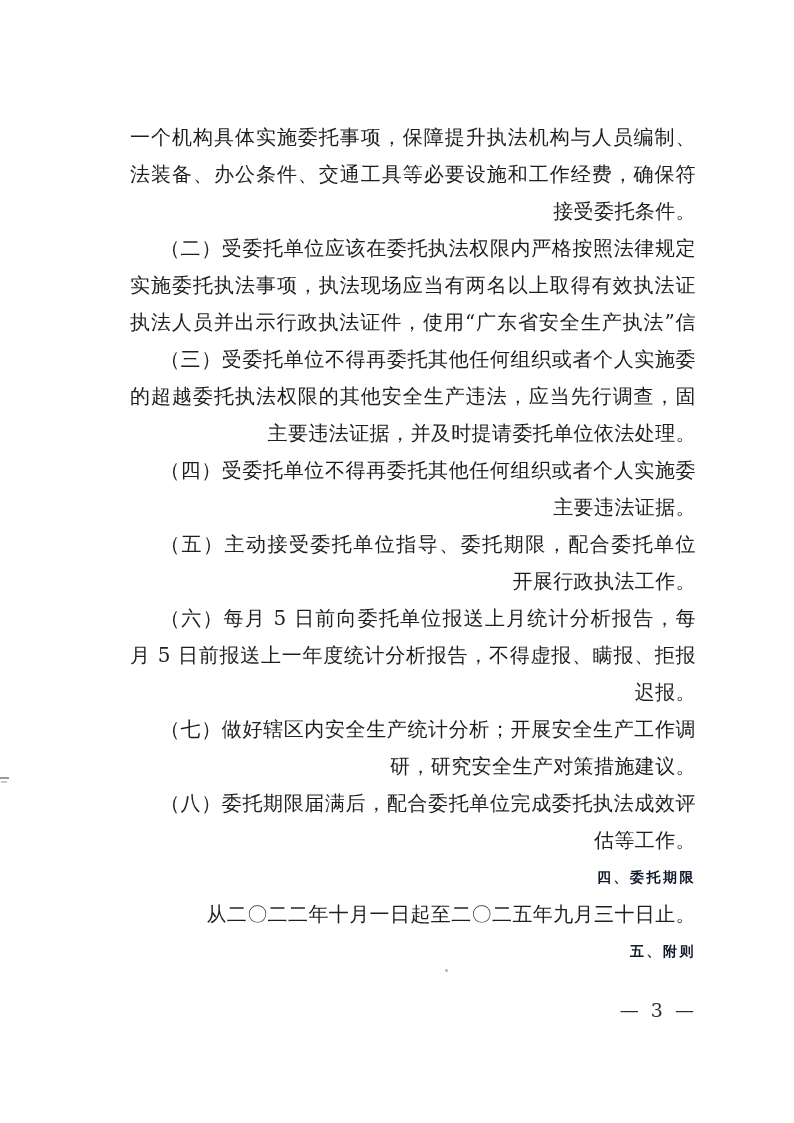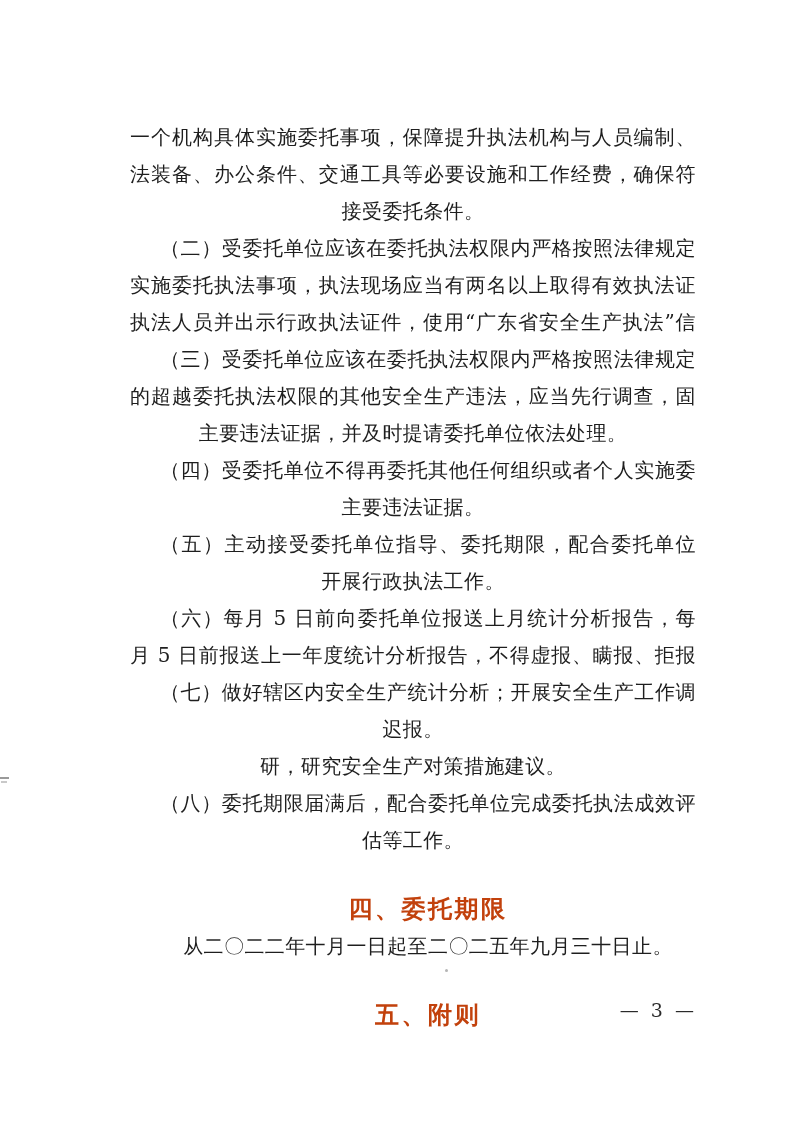--- a/index.html
+++ b/index.html
@@ -26,40 +26,39 @@
     top: 119px;
     width: 566px;
     font-family: "DejaVu Serif", "Liberation Serif", serif;
     color: #1e1e1e;
   }
   .line {
     font-size: 20px;
     line-height: 37px;
     height: 37px;
     letter-spacing: 0.4px;
-    text-align: center;
+    text-align: right;
     white-space: nowrap;
     overflow: visible;
   }
   .full {
     white-space: normal;
     text-align: justify;
     text-align-last: justify;
     overflow: hidden;
   }
   .indent {
     text-indent: 30px;
   }
   .heading {
     font-family: "DejaVu Sans", "Liberation Sans", sans-serif;
     font-weight: bold;
-    font-size: 24px;
+    font-size: 14px;
     letter-spacing: 2.5px;
-    color: #c2410c;
-    margin-top: 32px;
+    color: #0f172a;
   }
   .page-number {
     position: absolute;
     top: 999px;
     right: 97px;
     font-family: "DejaVu Serif", "Liberation Serif", serif;
     font-size: 19px;
     letter-spacing: 3px;
     color: #2a2a2a;
     white-space: nowrap;
@@ -89,31 +88,31 @@
 
 <div class="page">
 
   <div class="text-block">
     <div class="line full">一个机构具体实施委托事项，保障提升执法机构与人员编制、执</div>
     <div class="line full">法装备、办公条件、交通工具等必要设施和工作经费，确保符合</div>
     <div class="line">接受委托条件。</div>
     <div class="line full indent">（二）受委托单位应该在委托执法权限内严格按照法律规定</div>
     <div class="line full">实施委托执法事项，执法现场应当有两名以上取得有效执法证件</div>
     <div class="line full">执法人员并出示行政执法证件，使用“广东省安全生产执法”信</div>
-    <div class="line full indent">（三）受委托单位应该在委托执法权限内严格按照法律规定</div>
+    <div class="line full indent">（三）受委托单位不得再委托其他任何组织或者个人实施委</div>
     <div class="line full">的超越委托执法权限的其他安全生产违法，应当先行调查，固定</div>
     <div class="line">主要违法证据，并及时提请委托单位依法处理。</div>
     <div class="line full indent">（四）受委托单位不得再委托其他任何组织或者个人实施委</div>
     <div class="line">主要违法证据。</div>
     <div class="line full indent">（五）主动接受委托单位指导、委托期限，配合委托单位</div>
     <div class="line">开展行政执法工作。</div>
     <div class="line full indent">（六）每月 5 日前向委托单位报送上月统计分析报告，每年 1</div>
     <div class="line full">月 5 日前报送上一年度统计分析报告，不得虚报、瞒报、拒报或</div>
+    <div class="line">迟报。</div>
     <div class="line full indent">（七）做好辖区内安全生产统计分析；开展安全生产工作调</div>
-    <div class="line">迟报。</div>
     <div class="line">研，研究安全生产对策措施建议。</div>
     <div class="line full indent">（八）委托期限届满后，配合委托单位完成委托执法成效评</div>
     <div class="line">估等工作。</div>
     <div class="line heading indent">四、委托期限</div>
     <div class="line indent">从二〇二二年十月一日起至二〇二五年九月三十日止。</div>
     <div class="line heading indent">五、附则</div>
   </div>
 
   <div class="page-number">— 3 —</div>
 

